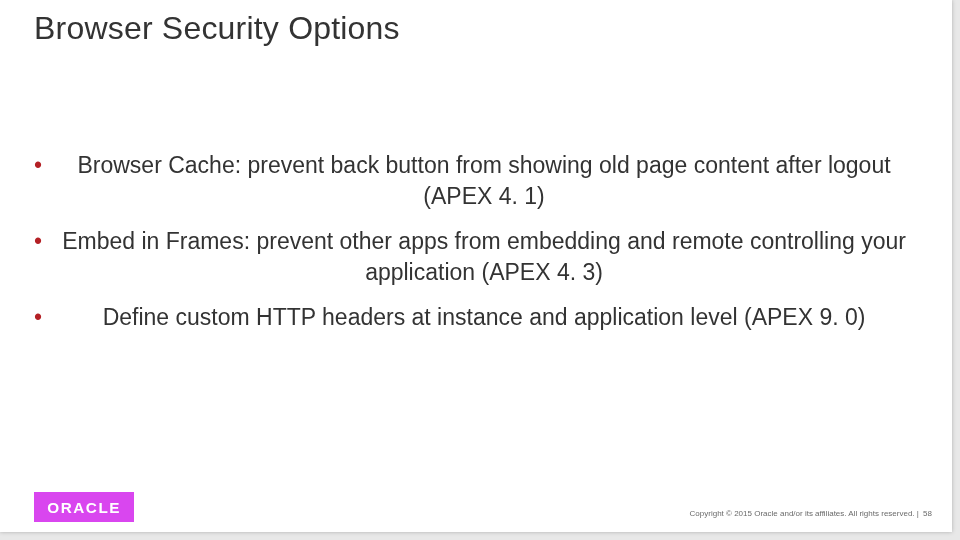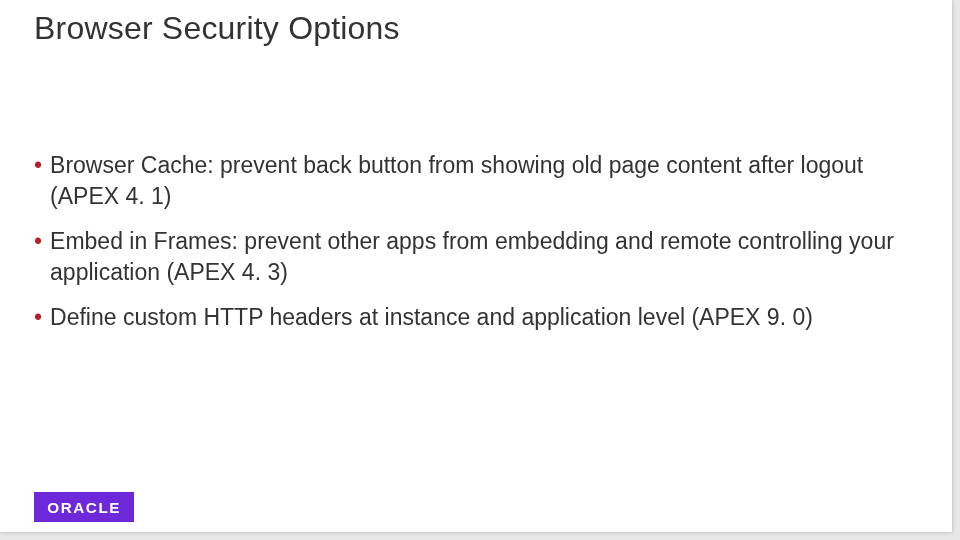--- a/index.html
+++ b/index.html
@@ -47,35 +47,36 @@
   }
   .bullet .dot {
     flex: 0 0 auto;
     color: #b42025;
     margin-right: 8px;
     font-size: 23px;
     line-height: 1.35;
   }
   .bullet .text {
     flex: 1 1 auto;
+    text-align: center;
   }
   .footer {
     position: absolute;
     left: 0;
     right: 0;
     bottom: 0;
     height: 40px;
   }
   .logo {
     position: absolute;
     left: 34px;
     bottom: 10px;
     width: 100px;
     height: 30px;
-    background: #6d28d9;
+    background: #d946ef;
     display: flex;
     align-items: center;
     justify-content: center;
   }
   .logo-text {
     color: #ffffff;
     font-family: "Arial Narrow", Arial, sans-serif;
     font-stretch: condensed;
     font-weight: 700;
     font-size: 15px;
@@ -113,15 +114,19 @@
     <div class="bullet">
       <span class="dot">•</span>
       <span class="text">Define custom HTTP headers at instance and application level (APEX 9. 0)</span>
     </div>
   </div>
 
   <div class="footer">
     <div class="logo">
       <span class="logo-text">ORACLE</span>
     </div>
+    <div class="copyright">
+      <span>Copyright © 2015 Oracle and/or its affiliates. All rights reserved.  |</span>
+      <span class="pagenum">58</span>
+    </div>
   </div>
 
 </div>
 
 </body></html>

